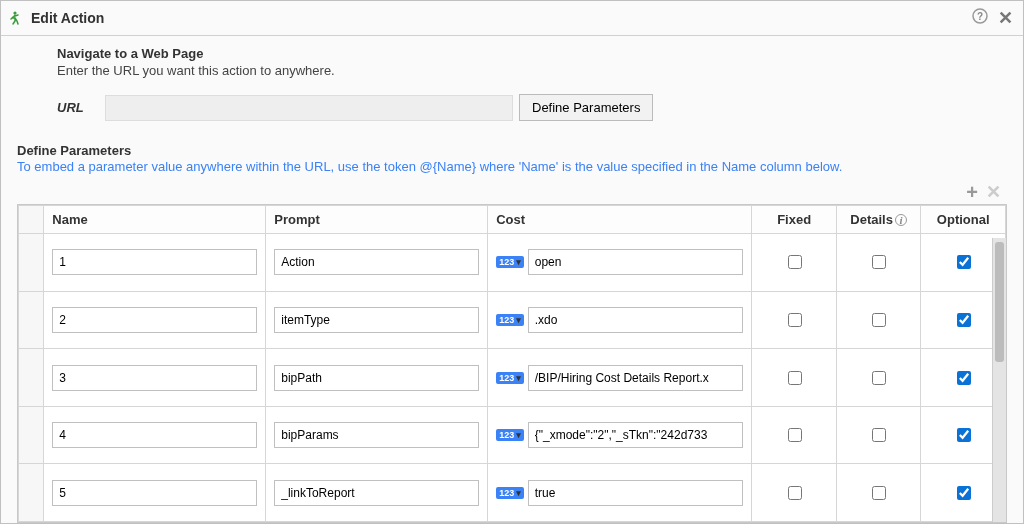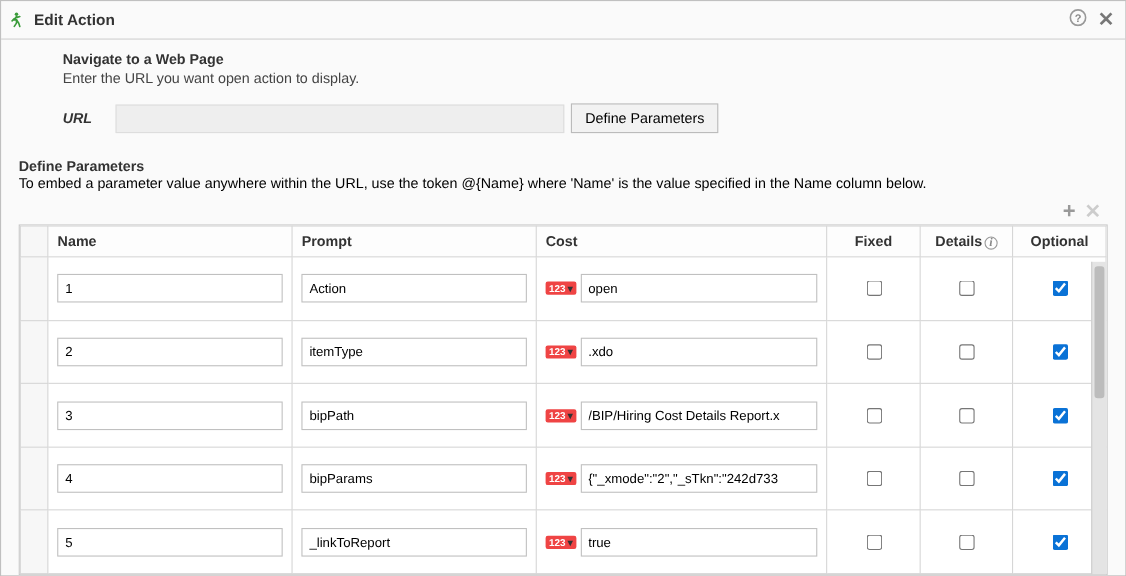--- a/index.html
+++ b/index.html
@@ -13,39 +13,39 @@
   .close-x { margin-left:10px; font-size:18px; font-weight:bold; }
   .body { padding:10px 16px 0 16px; flex:1; overflow:hidden; display:flex; flex-direction:column; }
   .nav-section { padding-left:40px; }
   .nav-heading { font-weight:bold; margin-bottom:2px; }
   .nav-sub { color:#444; }
   .url-row { display:flex; align-items:center; margin-top:16px; padding-left:40px; }
   .url-label { width:48px; font-weight:bold;font-style:italic; }
   .url-input { flex:0 0 408px; height:26px; background:#eee; border:1px solid #ddd; padding:3px 6px; margin-right:6px; }
   .btn { background:#f2f2f2; border:1px solid #bbb; padding:5px 12px; font-size:13px; cursor:pointer; }
   .dp-heading { font-weight:bold; margin-top:22px; }
-  .dp-desc { color:#000000; line-height:1.4; }
+  .dp-desc { color:#3b82f6; line-height:1.4; }
   .toolbar-row { display:flex; justify-content:flex-end; align-items:center; gap:8px; margin-top:6px; padding-right:6px; }
   .add-icon { font-size:20px; color:#999; font-weight:bold; cursor:pointer; line-height:1; }
   .del-icon { font-size:18px; color:#ccc; font-weight:bold; cursor:default; line-height:1; }
   .table-wrap { margin-top:2px; border:1px solid #c8c8c8; background:#fff; position:relative; flex:1; overflow:hidden; display:flex; }
   table { border-collapse:collapse; width:100%; }
   th, td { border:1px solid #d6d6d6; padding:6px 8px; text-align:left; vertical-align:middle; }
   th { background:#fdfdfd; font-weight:bold; font-size:13px; height:28px; }
   td { background:#fff; height:44px; }
   .col-handle { width:24px; background:#f7f7f7 !important; }
   .col-name { width:210px; }
   .col-prompt { width:210px; }
   .col-value { width:250px; }
   .col-fixed, .col-hidden, .col-opt { width:80px; text-align:center; }
   th.col-fixed, th.col-hidden, th.col-opt { text-align:center; }
   td.col-fixed, td.col-hidden, td.col-opt { text-align:center; }
   .cell-input { width:100%; height:26px; border:1px solid #c0c0c0; padding:3px 6px; font-size:12px; }
   .value-cell { display:flex; align-items:center; gap:4px; }
-  .type-badge { display:inline-flex; align-items:center; background:#ef4444; color:#fff; font-size:9px; font-weight:bold; padding:1px 3px; border-radius:2px; }
+  .type-badge { display:inline-flex; align-items:center; background:#3b82f6; color:#fff; font-size:9px; font-weight:bold; padding:1px 3px; border-radius:2px; }
   .dd-arrow { font-size:9px; color:#333; margin-left:2px; }
   .chk { width:14px; height:14px; accent-color:#0a72d6; }
   .info-icon { font-size:11px; color:#888; margin-left:2px; border:1px solid #999; border-radius:50%; display:inline-block; width:12px; height:12px; line-height:11px; text-align:center; font-style:italic; font-family:serif; }
   .scroll-indicator { position:absolute; right:0; top:33px; bottom:0; width:14px; background:#e4e4e4; border-left:1px solid #ccc; }
   .scroll-thumb { position:absolute; left:2px; right:2px; top:4px; height:120px; background:#bcbcbc; border-radius:3px; }
   .footer { display:flex; align-items:center; padding:6px 10px; border-top:1px solid #d0d0d0; background:#f5f5f5; }
   .footer-spacer { flex:1; }
   .options-btn { color:#1a5fa0; font-weight:bold; }
 </style>
 </head>
@@ -68,21 +68,21 @@
           <text x="8" y="12" text-anchor="middle" font-size="10" fill="#888" font-family="Arial" font-weight="bold">?</text>
         </svg>
     </span>
     <span class="close-x">✕</span>
   </div>
 
   <div class="body">
 
     <div class="nav-section">
       <div class="nav-heading">Navigate to a Web Page</div>
-      <div class="nav-sub">Enter the URL you want open action to display.</div>
+      <div class="nav-sub">Enter the URL you want this action to anywhere.</div>
     </div>
 
     <div class="url-row">
       <div class="url-label">URL</div>
       <input class="url-input" type="text" value="" style="">
       <button class="btn">Define Parameters</button>
     </div>
 
     <div class="dp-heading">Define Parameters</div>
     <div class="dp-desc">To embed a parameter value anywhere within the URL, use the token @{Name} where 'Name' is the value specified in the Name column below.</div>

